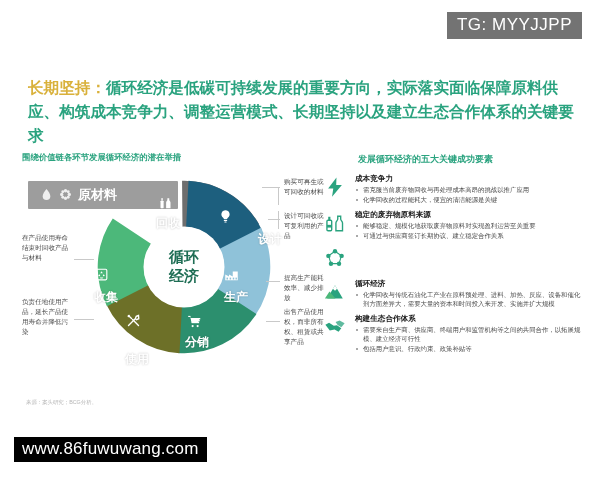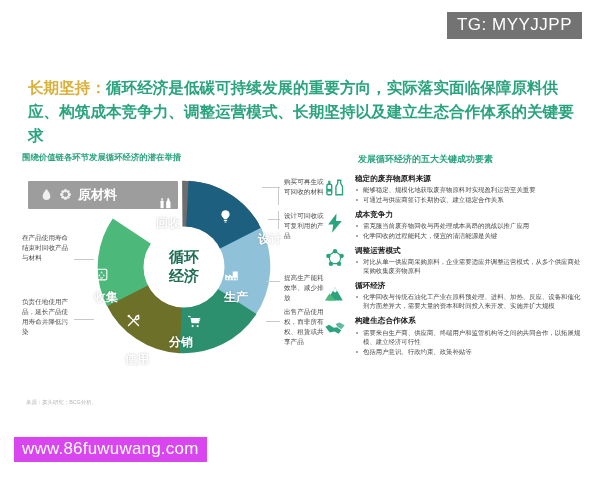--- a/index.html
+++ b/index.html
@@ -70,21 +70,21 @@
   .f-bullets li{
     font-size:6.4px;color:#4a4a4a;line-height:1.45;
     position:relative;padding-left:8px;margin-bottom:.5px;
   }
   .f-bullets li:before{
     content:"";position:absolute;left:1px;top:4px;
     width:2px;height:2px;background:#8c8c8c;border-radius:50%;
   }
   .watermark{
     position:absolute;left:14px;top:437px;
-    background:#d946ef;color:#ffffff;font-size:17px;
+    background:#000000;color:#ffffff;font-size:17px;
     padding:2px 8px 3px 8px;letter-spacing:.2px;
   }
 </style>
 </head>
 <body>
 
 <div class="tg-badge">
   <span>TG: MYYJJPP</span>
 </div>
 
@@ -194,21 +194,21 @@
           <path d="M12 6.6l2 3.2h-4z"></path>
           <path d="M8.2 11.4l-1.4 3 3.2.3-.5-1.8z"></path>
           <path d="M15.8 11.4l1.4 3-3.2.3.5-1.8z"></path>
           <path d="M9 16.6h6l-1.4 1.8H10.4z"></path>
         </g>
     </svg>
 
     <div class="seg-label" style="left:134px;top:44px;">回收</div>
     <div class="seg-label" style="left:196px;top:60px;margin-left:40px;">设计</div>
     <div class="seg-label" style="left:202px;top:118px;">生产</div>
-    <div class="seg-label" style="left:147px;top:163px;">分销</div>
+    <div class="seg-label" style="left:163px;top:163px;">分销</div>
     <div class="seg-label" style="left:103px;top:180px;">使用</div>
     <div class="seg-label" style="left:72px;top:118px;">收集</div>
 
     <div class="leader" style="left:240px;top:16px;width:18px;height:1px;"></div>
     <div class="leader" style="left:256px;top:16px;width:1px;height:18px;"></div>
     <div class="leader" style="left:246px;top:48px;width:12px;height:1px;"></div>
     <div class="leader" style="left:256px;top:40px;width:1px;height:18px;"></div>
     <div class="leader" style="left:244px;top:110px;width:14px;height:1px;"></div>
     <div class="leader" style="left:244px;top:150px;width:14px;height:1px;"></div>
     <div class="leader" style="left:52px;top:88px;width:20px;height:1px;"></div>
@@ -226,73 +226,67 @@
 </div>
 
 <div class="col-right">
   <div class="sub-head-r">发展循环经济的五大关键成功要素</div>
 
   <div class="factors">
 
     <div class="factor">
       <div class="f-ico">
         <svg viewBox="0 0 24 24" width="22" height="22">
+          <path d="M13.6 1.5L4.5 13.6h5.6L8.8 22.5 19.5 9.8h-6.2z" fill="#2aa37f"></path>
+        </svg>
+      </div>
+      <div class="f-body">
+        <div class="f-title">成本竞争力</div>
+        <ul class="f-bullets">
+          <li>需克服当前废弃物回收与再处理成本高昂的挑战以推广应用</li>
+          <li>化学回收的过程能耗大，便宜的清洁能源是关键</li>
+        </ul>
+      </div>
+    </div>
+
+    <div class="factor">
+      <div class="f-ico">
+        <svg viewBox="0 0 24 24" width="22" height="22">
           <g fill="none" stroke="#2aa37f" stroke-width="1.5">
             <rect x="3.2" y="9" width="5.2" height="11.5" rx="1.2"></rect>
             <path d="M13 20.5h7.2V12c0-2-2-2.6-2-4.4V4.6h-3.2V7.6C15 9.4 13 10 13 12z"></path>
           </g>
           <rect x="4.6" y="5.2" width="2.4" height="3.8" fill="#2aa37f"></rect>
           <rect x="3.2" y="14" width="5.2" height="3" fill="#2aa37f"></rect>
         </svg>
       </div>
       <div class="f-body">
         <div class="f-title">稳定的废弃物原料来源</div>
         <ul class="f-bullets">
           <li>能够稳定、规模化地获取废弃物原料对实现盈利运营至关重要</li>
           <li>可通过与供应商签订长期协议、建立稳定合作关系</li>
-        </ul>
-      </div>
-    </div>
-
-    <div class="factor">
-      <div class="f-ico">
-        <svg viewBox="0 0 24 24" width="22" height="22">
-          <path d="M13.6 1.5L4.5 13.6h5.6L8.8 22.5 19.5 9.8h-6.2z" fill="#2aa37f"></path>
-        </svg>
-      </div>
-      <div class="f-body">
-        <div class="f-title">成本竞争力</div>
-        <ul class="f-bullets">
-          <li>需克服当前废弃物回收与再处理成本高昂的挑战以推广应用</li>
-          <li>化学回收的过程能耗大，便宜的清洁能源是关键</li>
         </ul>
       </div>
     </div>
 
     <div class="factor">
       <div class="f-ico">
         <svg viewBox="0 0 24 24" width="22" height="22">
           <g stroke="#2aa37f" stroke-width="1.2" fill="none">
             <path d="M12 3.5L19 8.5 16.4 17h-8.8L5 8.5z"></path>
           </g>
           <g fill="#2aa37f">
             <circle cx="12" cy="3.5" r="2.4"></circle>
               <circle cx="19.2" cy="8.6" r="2.4"></circle>
             <circle cx="16.4" cy="17.2" r="2.4"></circle>
               <circle cx="7.6" cy="17.2" r="2.4"></circle>
             <circle cx="4.8" cy="8.6" r="2.4"></circle>
           </g>
         </svg>
       </div>
-      <div class="f-body">
-        <div class="f-title">调整运营模式</div>
-        <ul class="f-bullets">
-          <li>对比从单一供应商采购原料，企业需要适应并调整运营模式，从多个供应商处采购收集废弃物原料</li>
-        </ul>
-      </div>
     </div>
 
     <div class="factor">
       <div class="f-ico">
         <svg viewBox="0 0 24 24" width="22" height="22">
           <path d="M12 4.5L20.5 19h-17z" fill="#2aa37f"></path>
           <path d="M6 11.5L12.5 19H1z" fill="#4cb87a"></path>
           <path d="M12 4.5l-2.3 4 2.3 2.2 2.3-2.2z" fill="#ffffff"></path>
         </svg>
       </div>

